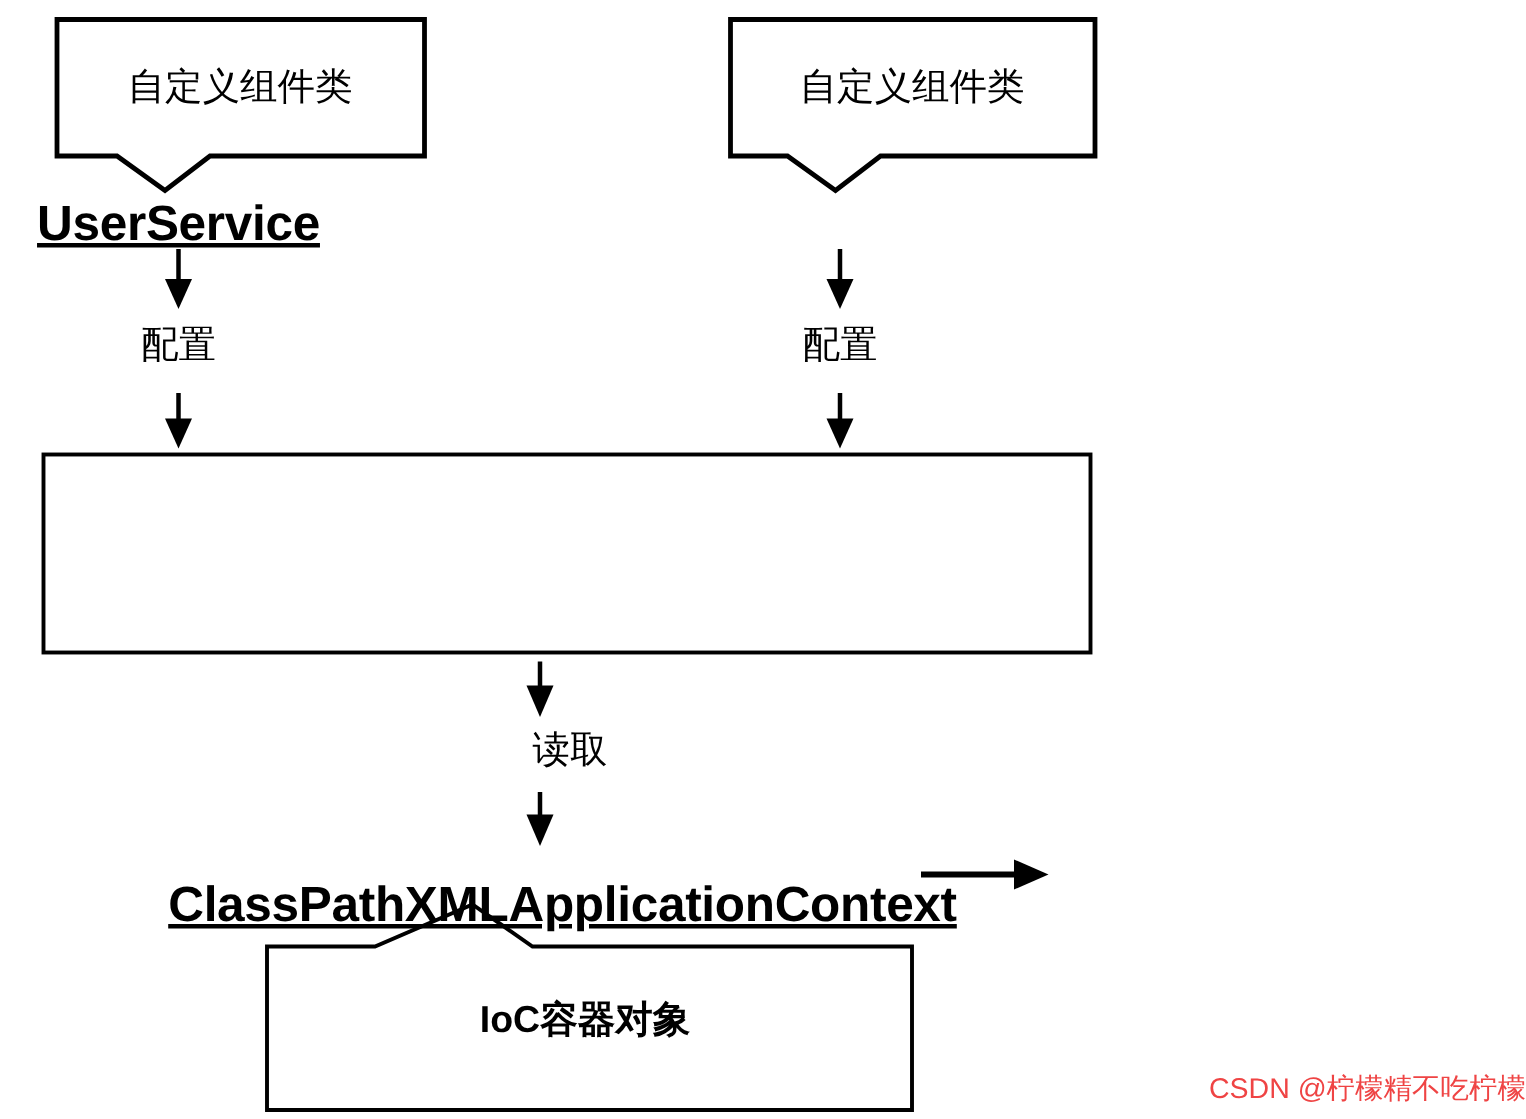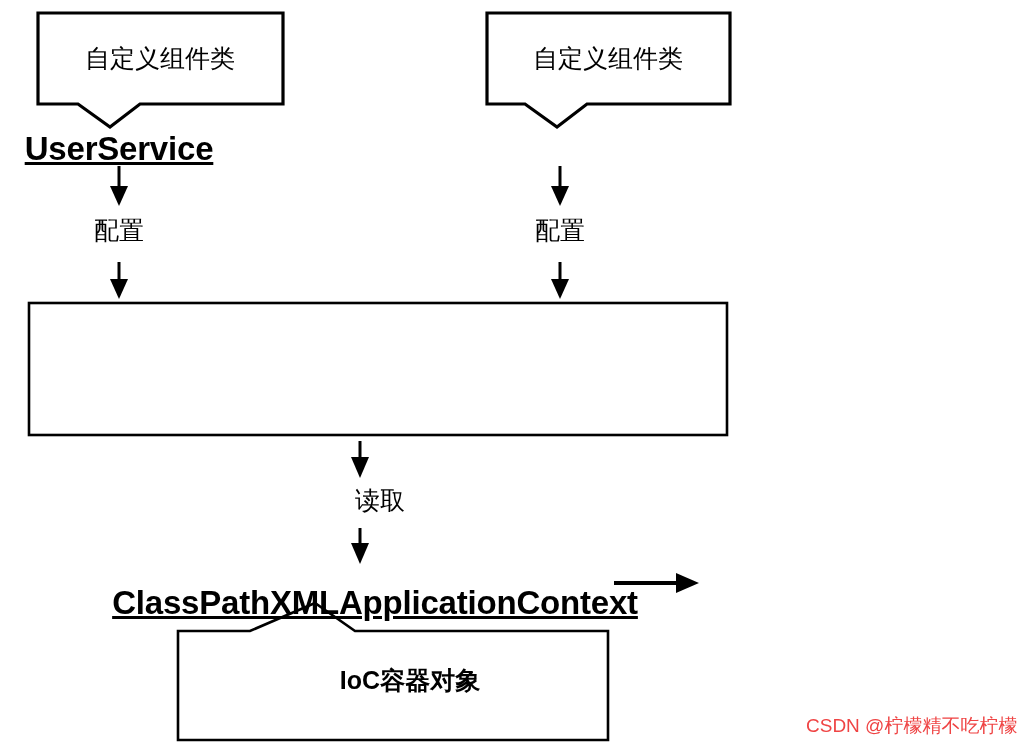--- a/index.html
+++ b/index.html
@@ -119,17 +119,17 @@
   <div class="lbl cn-reg ctr" style="left:119px; top:216px;">配置</div>
 
   <div class="lbl cn-reg ctr" style="left:560px; top:216px;">配置</div>
 
 
   <div class="lbl cn-reg ctr" style="left:380px; top:486px;">读取</div>
 
   <div class="lbl en-bold ctr" style="left:375px; top:568px;margin-top:16px;">ClassPathXMLApplicationContext</div>
 
 
-  <div class="lbl cn-bold ctr" style="left:390px; top:666px;margin-left:20px;">IoC容器对象</div>
+  <div class="lbl cn-bold ctr" style="left:390px; top:666px;">IoC容器对象</div>
 
   <div class="watermark" style="left:806px; top:713px;">CSDN @柠檬精不吃柠檬</div>
 
 </div>
 
 </body></html>

